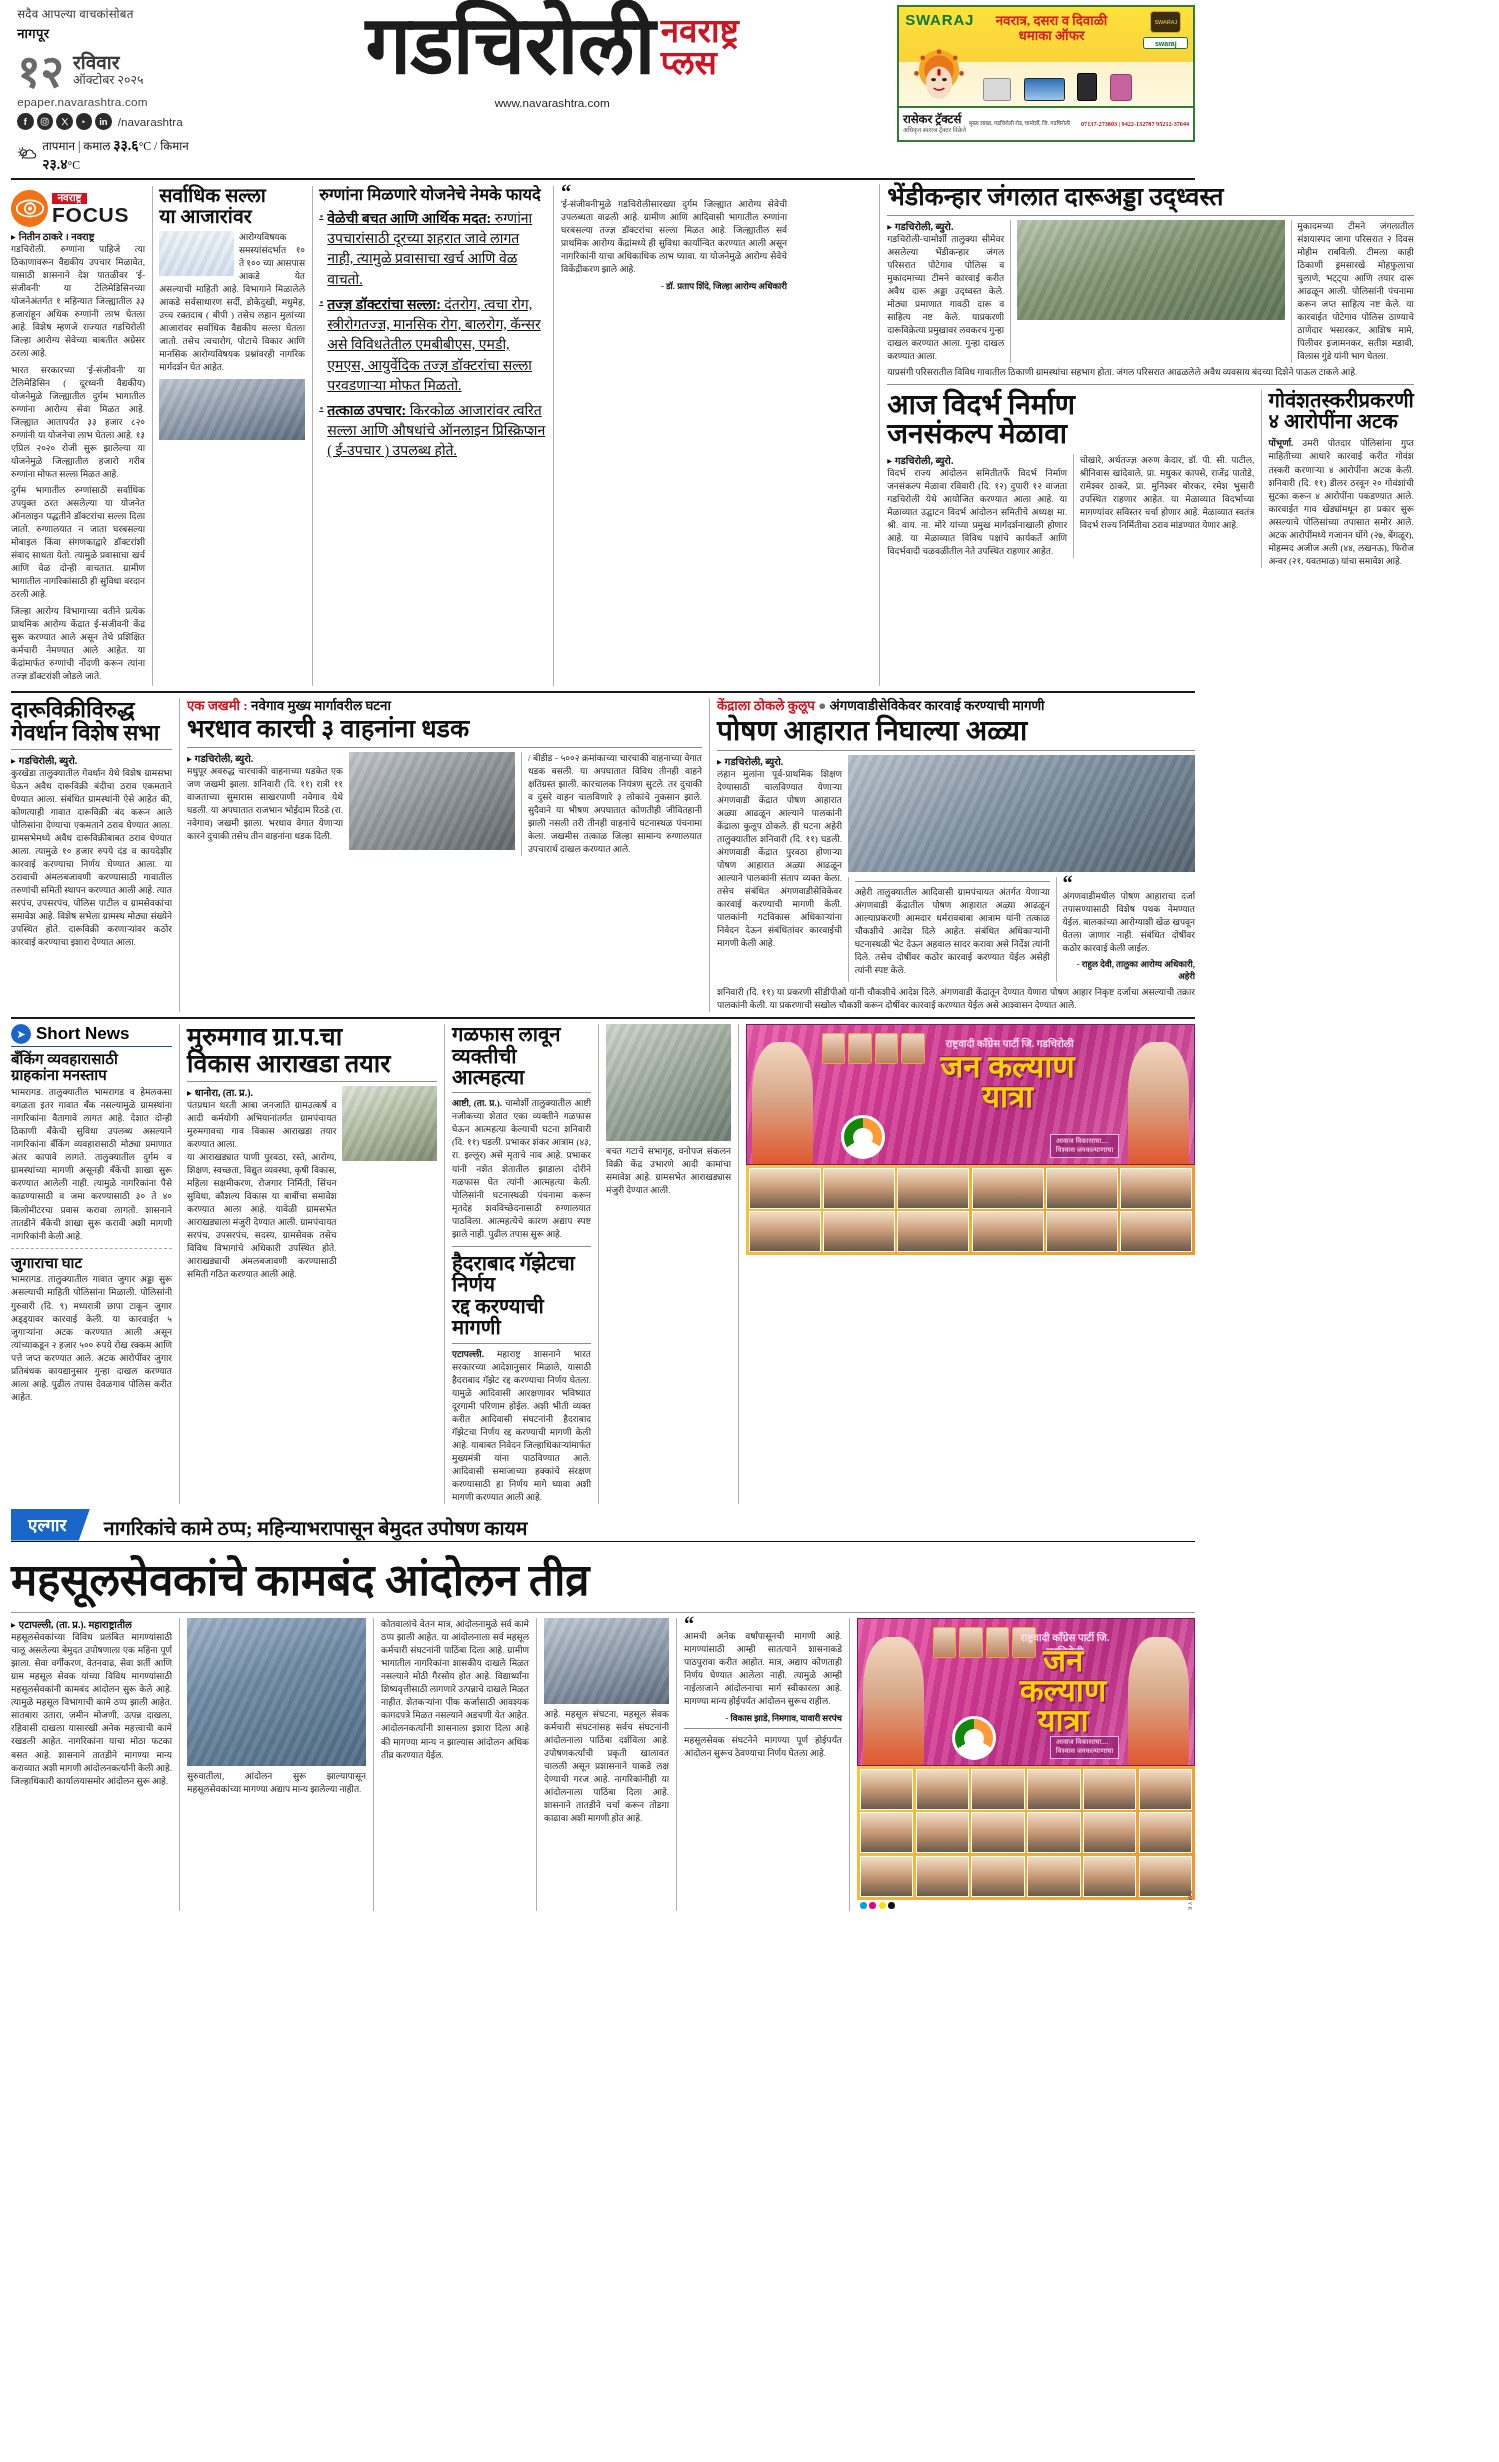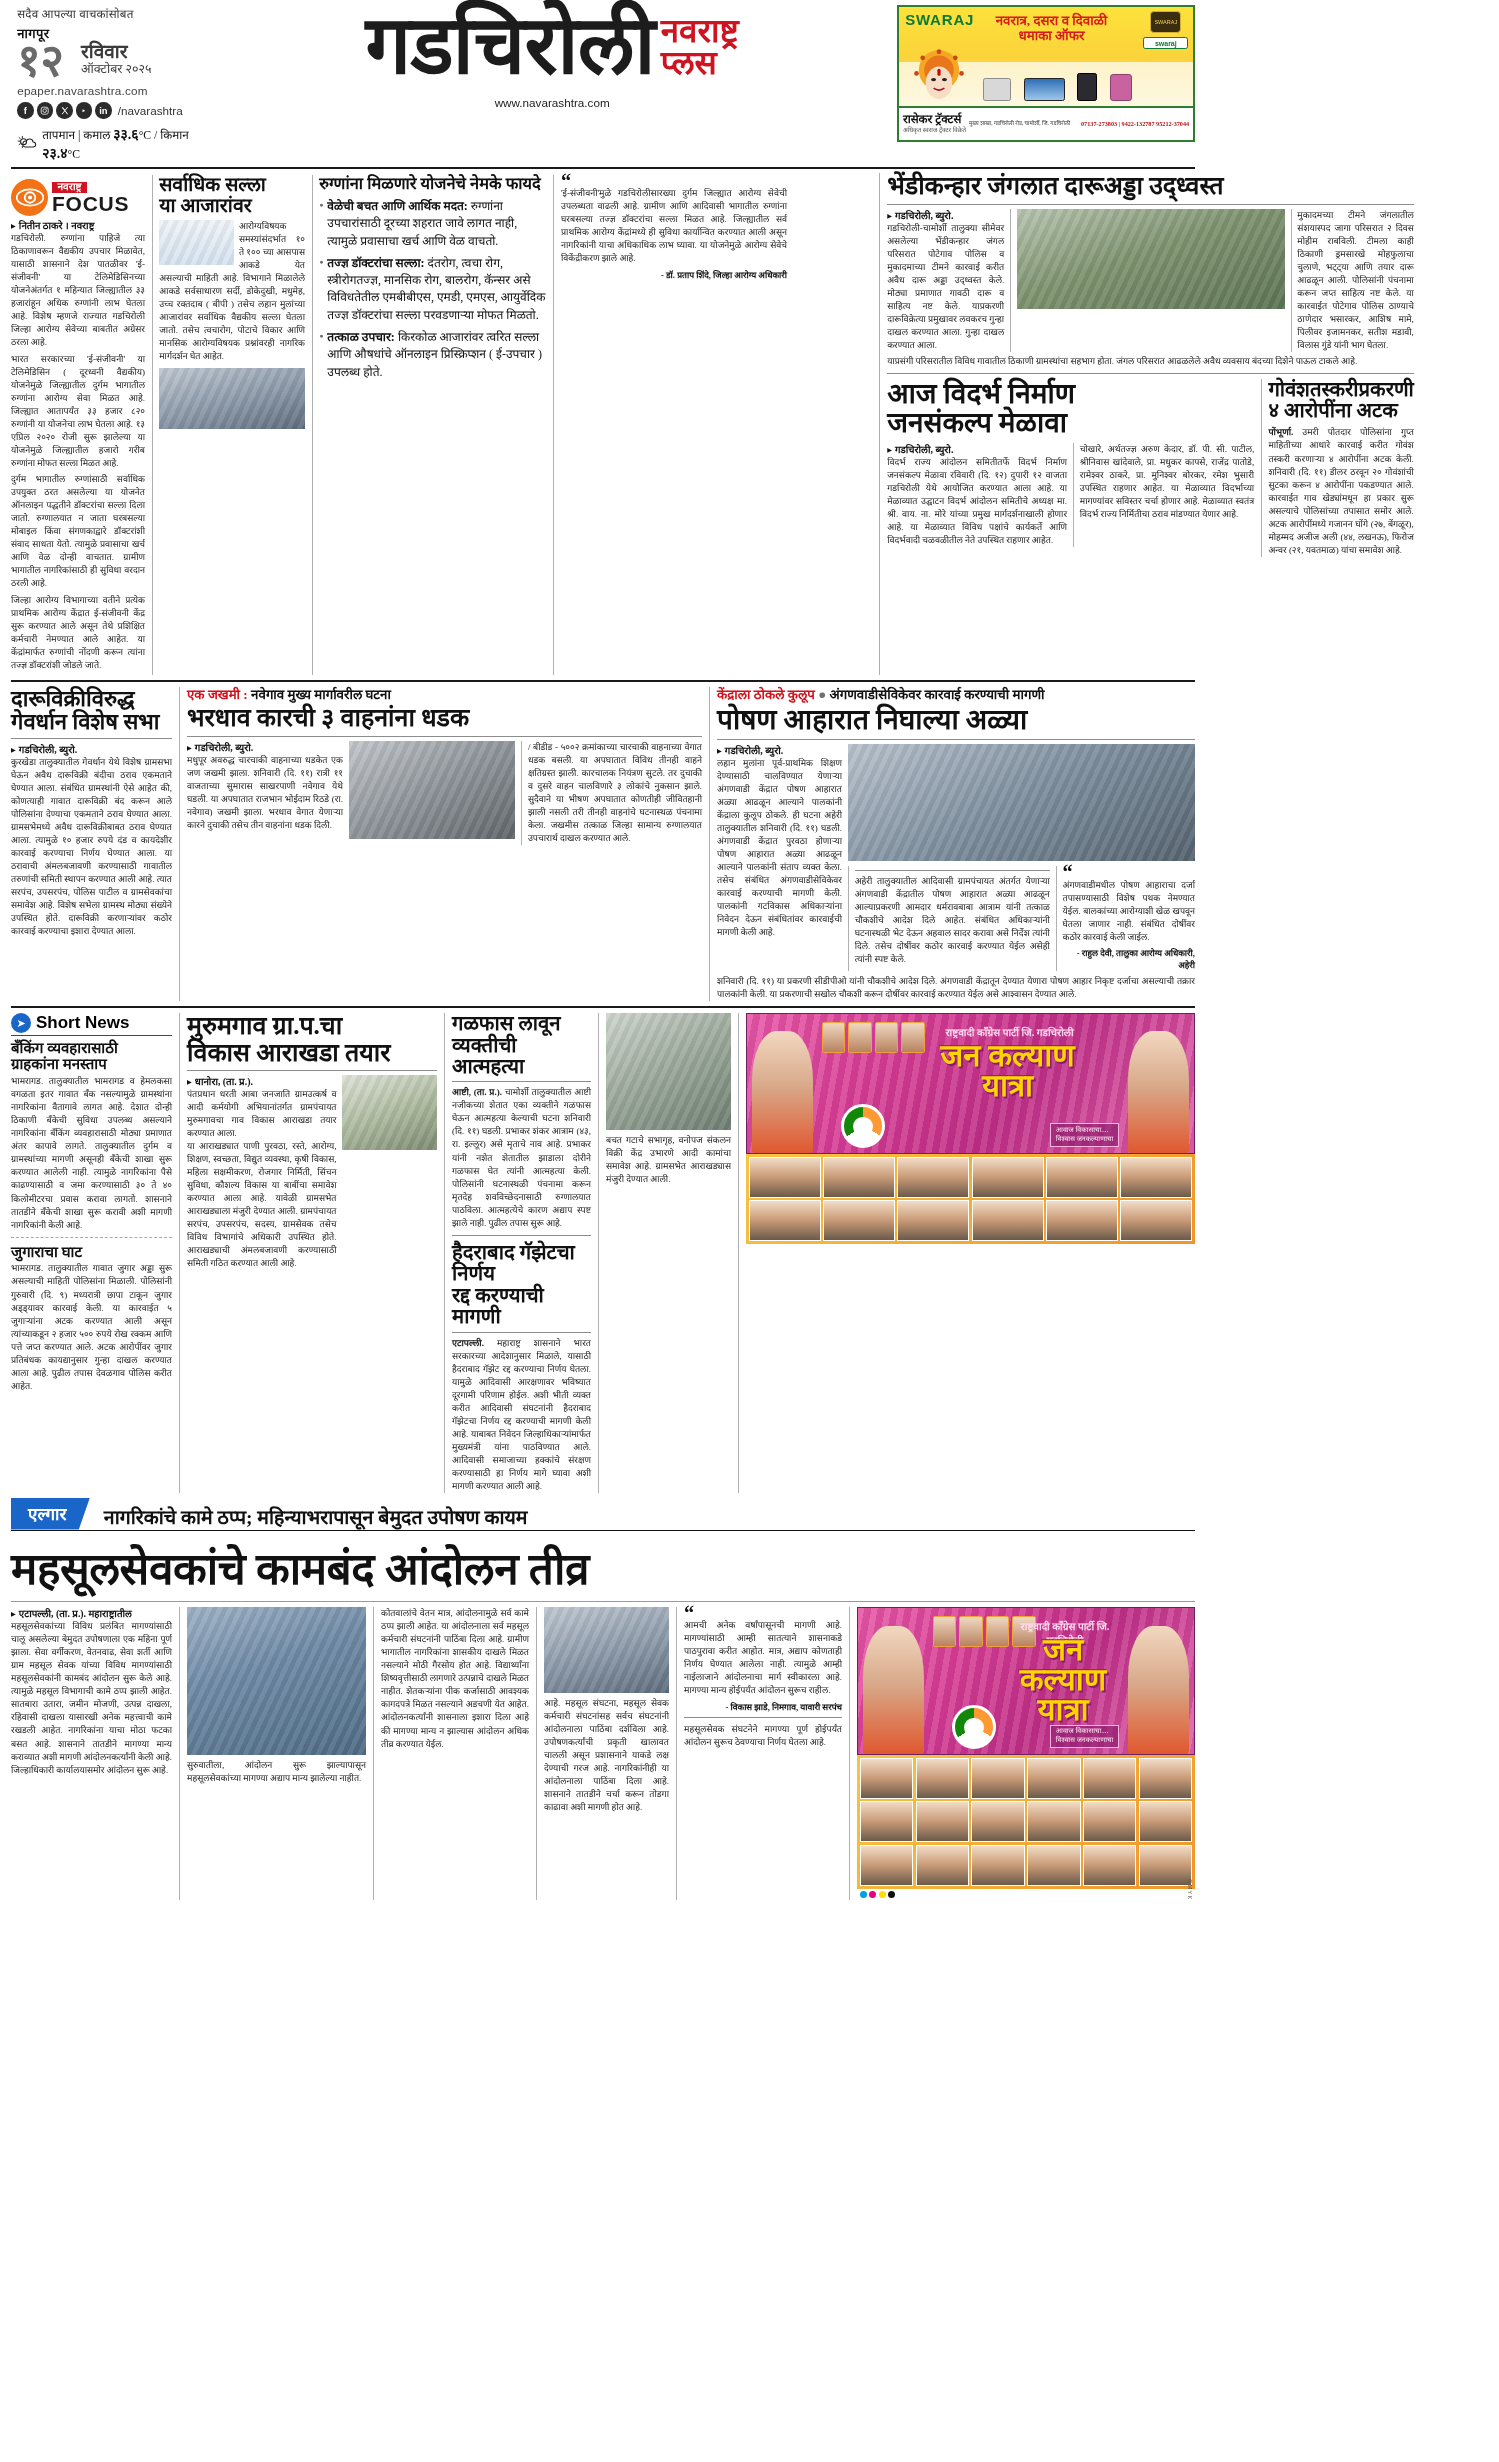--- a/index.html
+++ b/index.html
@@ -11,21 +11,21 @@
     color: #111;
     -webkit-font-smoothing: antialiased;
   }
   .page { width: 1206px; padding: 0 11px 7.8px; }
 
   
   .masthead { display: flex; align-items: flex-start; padding: 4.7px 0 1.6px; }
   .mh-left { width: 201px; padding-left: 6.2px; flex: none; }
   .mh-tagline { font-size: 11.7px; color: #333; letter-spacing: 0.2px; }
   .mh-city { font-size: 13px; font-weight: bold; margin-top: 3.1px; letter-spacing: 0.4px; }
-  .mh-dateline { display: flex; align-items: flex-end; gap: 17px; margin-top: 0; }
+  .mh-dateline { display: flex; align-items: flex-end; gap: 9px; margin-top: 11px; }
   .mh-daynum { font-size: 45px; font-weight: bold; color: #6a6a6a; line-height: .88; }
   .mh-dayblock { padding-bottom: 3.9px; }
   .mh-weekday { font-size: 19px; font-weight: bold; color: #3c3c3c; line-height: 1; }
   .mh-monthyear { font-size: 12.5px; color: #3c3c3c; line-height: 1.2; margin-top: 1.6px; }
   .mh-epaper { font-size: 11.7px; color: #444; margin-top: 2.3px; letter-spacing: 0.2px;
                font-family: "Liberation Sans", sans-serif; }
   .mh-social { display: flex; align-items: center; gap: 3.1px; margin-top: 5.5px; }
   .soc { width: 16.4px; height: 16.4px; border-radius: 50%; background: #2b2b2b; color: #fff;
          display: flex; align-items: center; justify-content: center; font-size: 9.4px;
          font-family: "Liberation Sans", sans-serif; font-weight: bold; }
@@ -121,21 +121,21 @@
   .focus-words { line-height: 1; }
   .focus-nav { background: #cf1320; color: #fff; font-size: 10.2px; font-weight: bold;
                padding: 0.8px 5.5px; display: inline-block; }
   .focus-txt { font-size: 21px; font-weight: bold; color: #1a1a1a;
                font-family: "Liberation Sans", sans-serif; letter-spacing: 0.8px; display:block; }
 
   .lead-cols { display: flex; gap: 7px; margin-top: 1.6px; }
   .lc { width: 134px; flex: none; }
   .lc-mid { width: 153px; flex: none; }
   .lc-wide { width: 234px; flex: none; }
-  .bullet-item { font-size: 12px; line-height: 1.45; margin-bottom: 4.7px; display: flex; gap: 3.9px; }
+  .bullet-item { font-size: 14px; line-height: 1.45; margin-bottom: 4.7px; display: flex; gap: 3.9px; text-decoration: underline; }
   .bullet-item::before { content: "\25CF"; color: #6f6f6f; font-size: 7px; padding-top: 2.3px; }
   .bullet-item b { font-weight: bold; }
 
   .sec-hl { font-size: 19.5px; font-weight: bold; line-height: 1.05; }
 
   
   .band { display: flex; gap: 7px; margin-top: 4.7px; }
   .col { }
   .hl-28 { font-size: 22px; }
   .hl-32 { font-size: 25px; }

